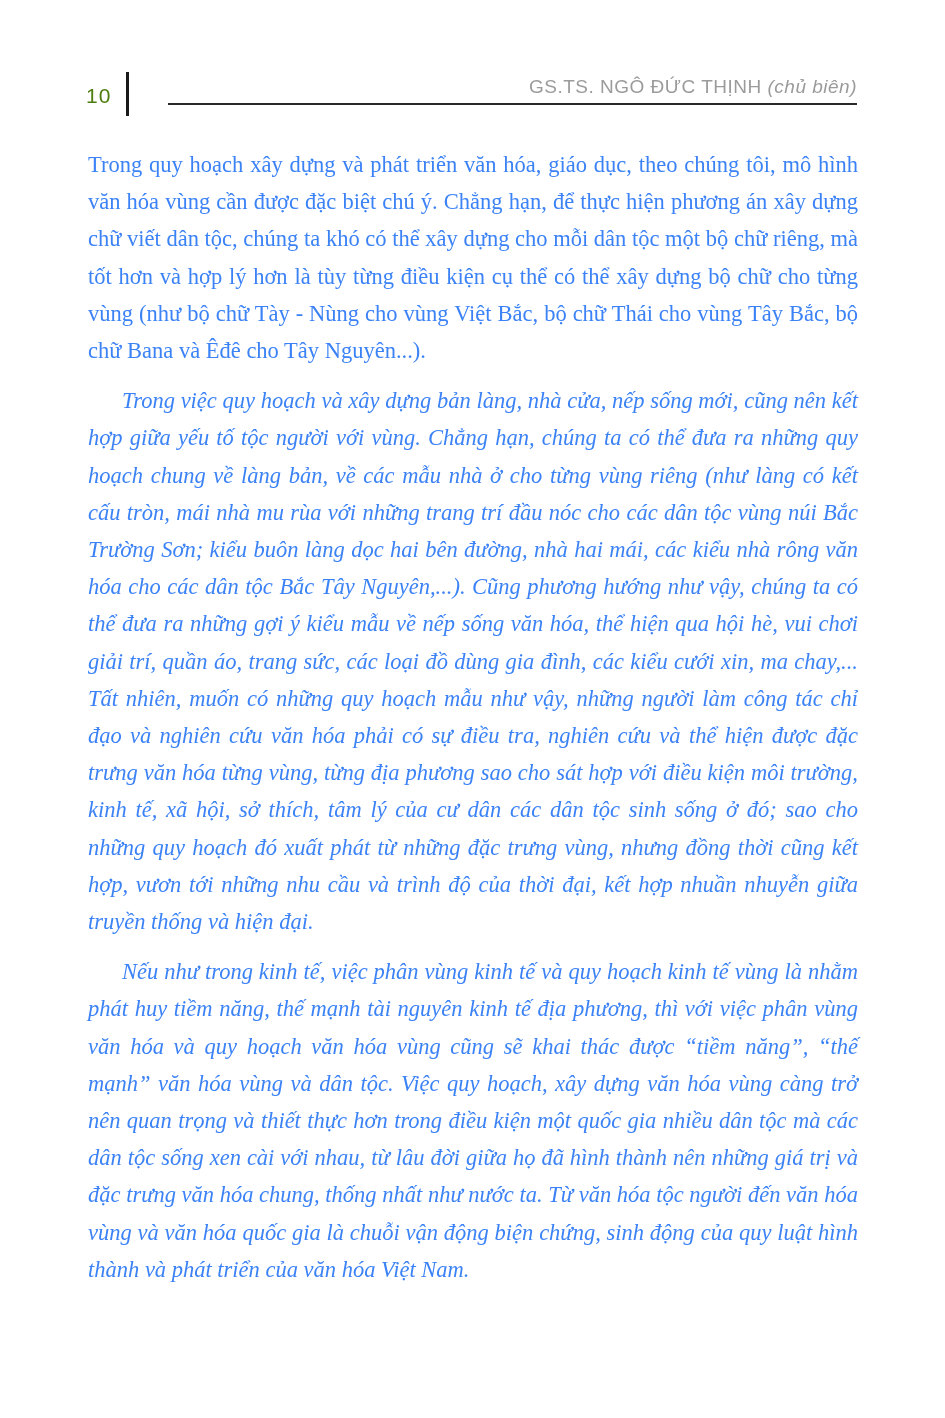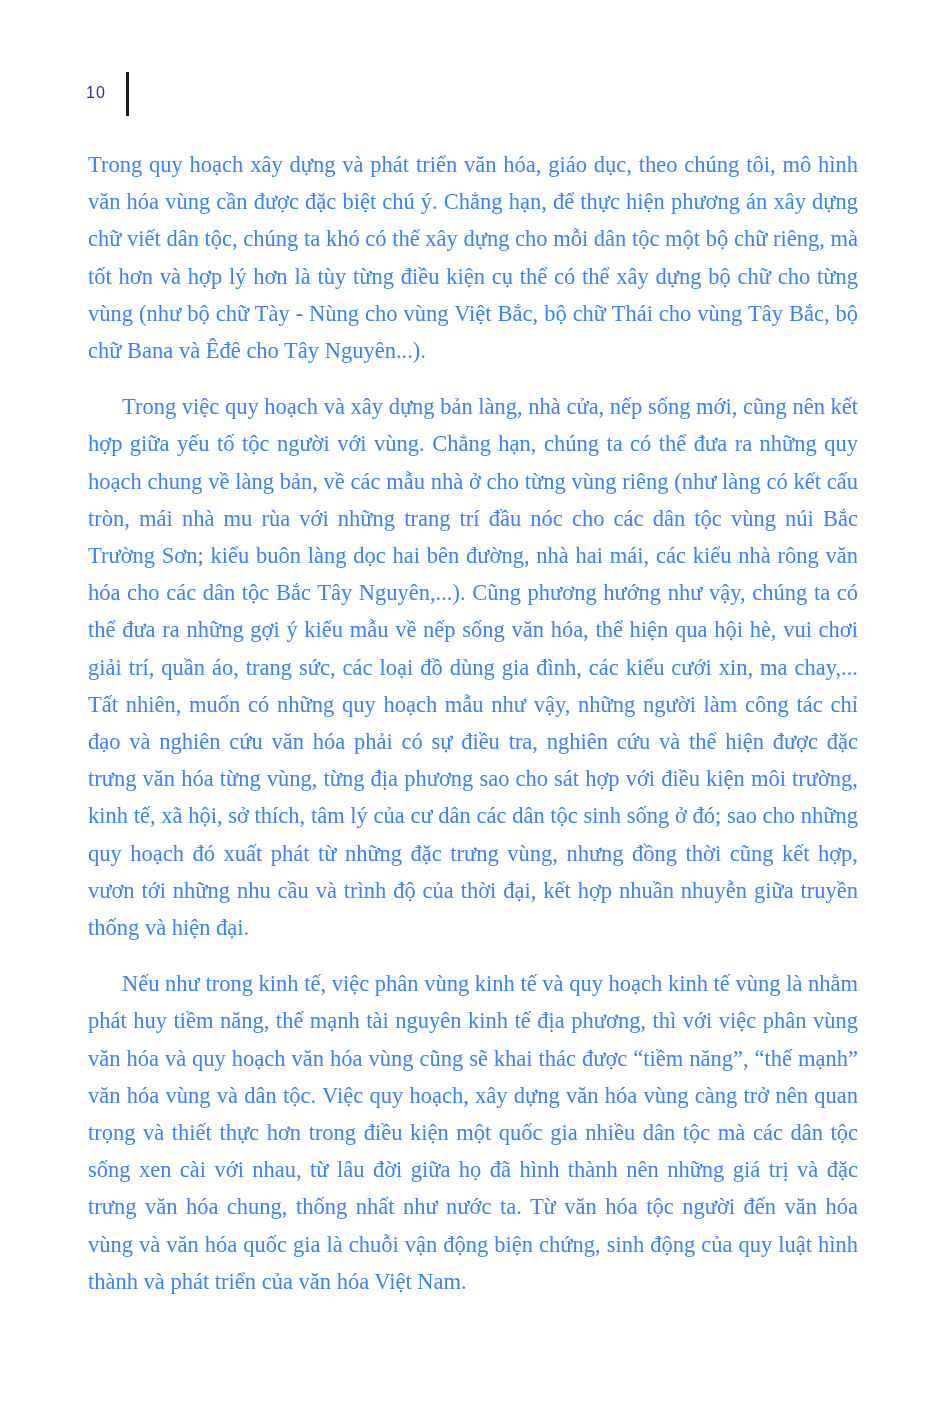--- a/index.html
+++ b/index.html
@@ -23,22 +23,22 @@
     top: 0;
     left: 0;
     right: 0;
     height: 120px;
   }
   .page-num {
     position: absolute;
     left: 86px;
     top: 84px;
     font-family: "Liberation Sans", sans-serif;
-    font-size: 16px;
-    color: #4c1d95;
+    font-size: 21px;
+    color: #4d7c0f;
     letter-spacing: 1px;
   }
   .header-vbar {
     position: absolute;
     left: 126px;
     top: 72px;
     width: 3px;
     height: 44px;
     background: #1a1a1a;
   }
@@ -70,30 +70,34 @@
     width: 770px;
   }
   .body-text p {
     font-size: 22.5px;
     line-height: 37.2px;
     text-align: justify;
     color: #3b82f6;
     text-indent: 34px;
   }
   .body-text p.no-indent { text-indent: 0; }
-  .body-text p + p { margin-top: 19px; }
+  .body-text p + p { margin-top: 13px; font-style: italic; }
 </style>
 </head>
 <body>
 
 <div class="page">
 
   <div class="running-header">
     <span class="page-num">10</span>
     <span class="header-vbar"></span>
+    <div class="header-right">
+      <span class="header-text"><span>GS.TS. NGÔ ĐỨC THỊNH </span><span class="role">(chủ biên)</span></span>
+      <div class="header-rule"></div>
+    </div>
   </div>
 
   <main class="body-text">
     <p class="no-indent">Trong quy hoạch xây dựng và phát triển văn hóa, giáo dục, theo chúng tôi, mô hình văn hóa vùng cần được đặc biệt chú ý. Chẳng hạn, để thực hiện phương án xây dựng chữ viết dân tộc, chúng ta khó có thể xây dựng cho mỗi dân tộc một bộ chữ riêng, mà tốt hơn và hợp lý hơn là tùy từng điều kiện cụ thể có thể xây dựng bộ chữ cho từng vùng (như bộ chữ Tày - Nùng cho vùng Việt Bắc, bộ chữ Thái cho vùng Tây Bắc, bộ chữ Bana và Êđê cho Tây Nguyên...).</p>
     <p>Trong việc quy hoạch và xây dựng bản làng, nhà cửa, nếp sống mới, cũng nên kết hợp giữa yếu tố tộc người với vùng. Chẳng hạn, chúng ta có thể đưa ra những quy hoạch chung về làng bản, về các mẫu nhà ở cho từng vùng riêng (như làng có kết cấu tròn, mái nhà mu rùa với những trang trí đầu nóc cho các dân tộc vùng núi Bắc Trường Sơn; kiểu buôn làng dọc hai bên đường, nhà hai mái, các kiểu nhà rông văn hóa cho các dân tộc Bắc Tây Nguyên,...). Cũng phương hướng như vậy, chúng ta có thể đưa ra những gợi ý kiểu mẫu về nếp sống văn hóa, thể hiện qua hội hè, vui chơi giải trí, quần áo, trang sức, các loại đồ dùng gia đình, các kiểu cưới xin, ma chay,... Tất nhiên, muốn có những quy hoạch mẫu như vậy, những người làm công tác chỉ đạo và nghiên cứu văn hóa phải có sự điều tra, nghiên cứu và thể hiện được đặc trưng văn hóa từng vùng, từng địa phương sao cho sát hợp với điều kiện môi trường, kinh tế, xã hội, sở thích, tâm lý của cư dân các dân tộc sinh sống ở đó; sao cho những quy hoạch đó xuất phát từ những đặc trưng vùng, nhưng đồng thời cũng kết hợp, vươn tới những nhu cầu và trình độ của thời đại, kết hợp nhuần nhuyễn giữa truyền thống và hiện đại.</p>
     <p>Nếu như trong kinh tế, việc phân vùng kinh tế và quy hoạch kinh tế vùng là nhằm phát huy tiềm năng, thế mạnh tài nguyên kinh tế địa phương, thì với việc phân vùng văn hóa và quy hoạch văn hóa vùng cũng sẽ khai thác được “tiềm năng”, “thế mạnh” văn hóa vùng và dân tộc. Việc quy hoạch, xây dựng văn hóa vùng càng trở nên quan trọng và thiết thực hơn trong điều kiện một quốc gia nhiều dân tộc mà các dân tộc sống xen cài với nhau, từ lâu đời giữa họ đã hình thành nên những giá trị và đặc trưng văn hóa chung, thống nhất như nước ta. Từ văn hóa tộc người đến văn hóa vùng và văn hóa quốc gia là chuỗi vận động biện chứng, sinh động của quy luật hình thành và phát triển của văn hóa Việt Nam.</p>
   </main>
 
 </div>
 

